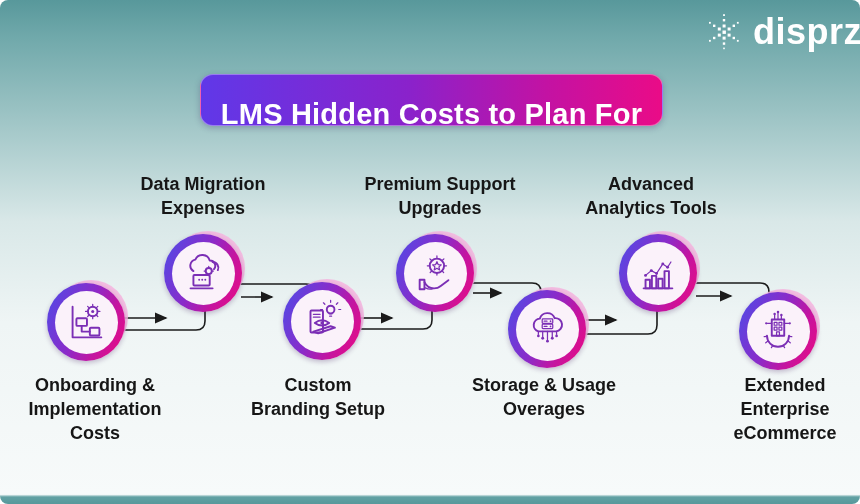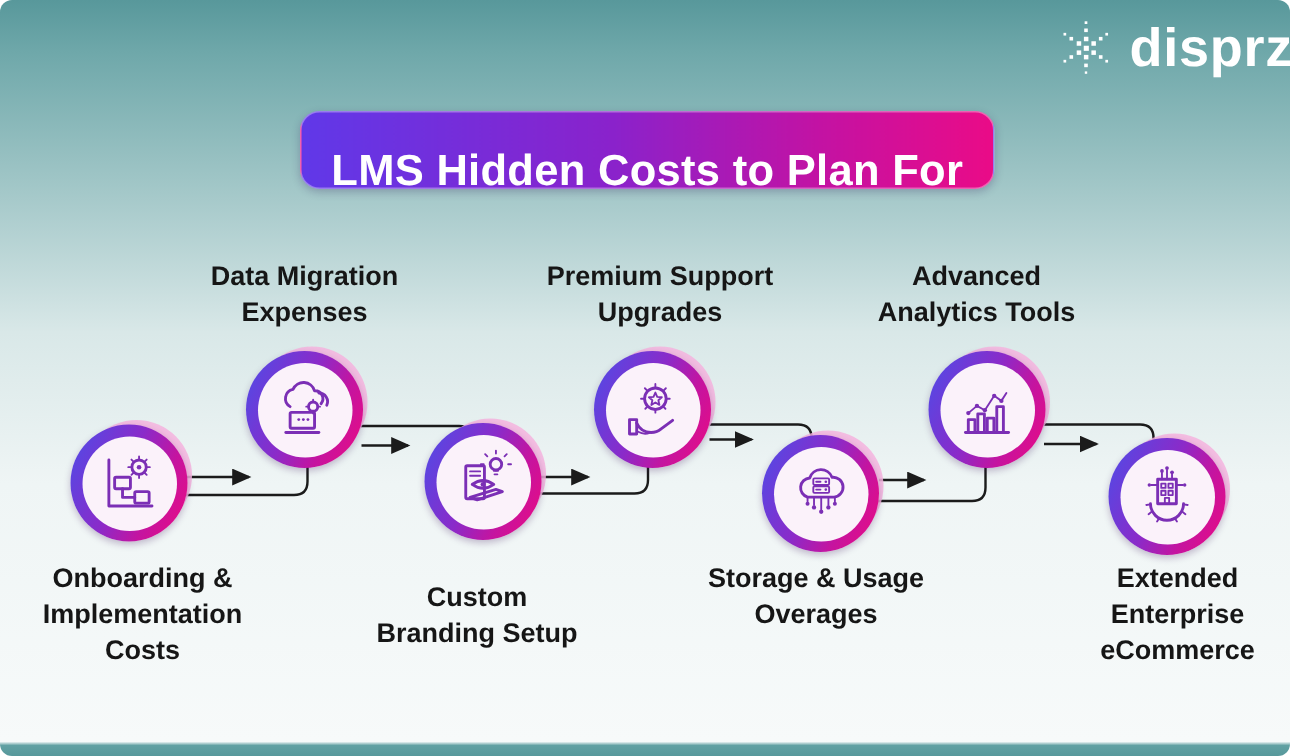--- a/index.html
+++ b/index.html
@@ -244,21 +244,21 @@
         </svg>
       </div>
     </div>
   </div>
 
   <div class="step-label" style="left:95px;top:373px">Onboarding &amp;
 Implementation
 Costs</div>
   <div class="step-label" style="left:203px;top:172px">Data Migration
 Expenses</div>
-  <div class="step-label" style="left:318px;top:386px">Custom
+  <div class="step-label" style="left:318px;top:373px">Custom
 Branding Setup</div>
   <div class="step-label" style="left:440px;top:172px">Premium Support
 Upgrades</div>
   <div class="step-label" style="left:651px;top:172px">Advanced
 Analytics Tools</div>
   <div class="step-label" style="left:544px;top:373px">Storage &amp; Usage
 Overages</div>
   <div class="step-label" style="left:785px;top:373px;width:175px">Extended
 Enterprise
 eCommerce</div>

